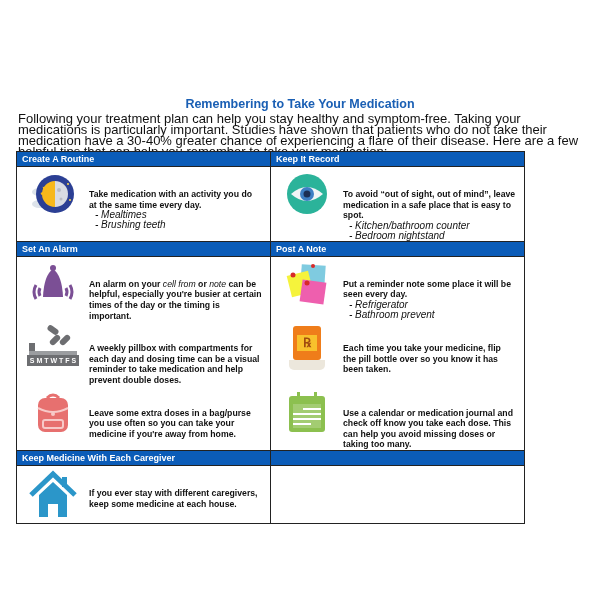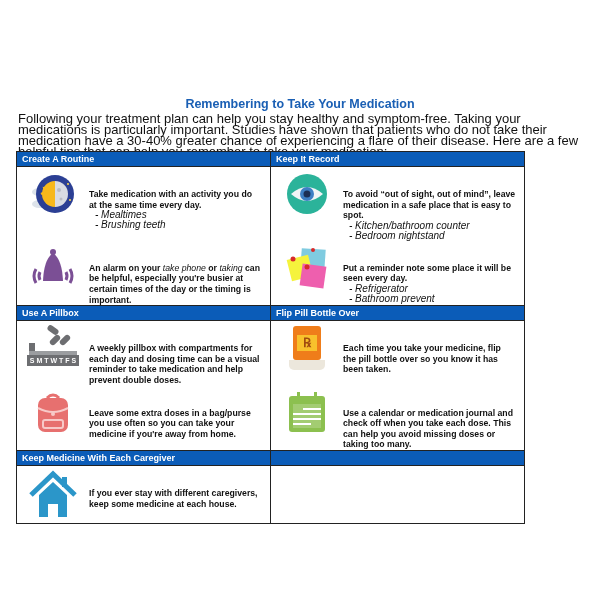--- a/index.html
+++ b/index.html
@@ -65,34 +65,38 @@
       </div>
       <div class="txt">
               <div>To avoid “out of sight, out of mind”, leave medication in a safe place that is easy to spot.</div>
         <div class="sub">- Kitchen/bathroom counter</div>
         <div class="sub">- Bedroom nightstand</div>
             </div>
     </div>
         </td>
   </tr>
 
+  <tr class="hdr">
+    <td>Set An Alarm</td>
+    <td>Post A Note</td>
+  </tr>
   <tr class="body">
     <td>
           <div class="cell">
       <div class="ic">
         <svg width="50" height="46" viewBox="0 0 50 46">
                 <path d="M15 36 Q16 14 25 8 Q34 14 35 36 Z" fill="#7b4f95"></path>
                 <circle cx="25" cy="7" r="3" fill="#7b4f95"></circle>
                 <path d="M8 24 Q4 31 8 38" stroke="#7b4f95" stroke-width="3" fill="none"></path>
                 <path d="M12 27 Q10 31 12 35" stroke="#7b4f95" stroke-width="3" fill="none"></path>
                 <path d="M42 24 Q46 31 42 38" stroke="#7b4f95" stroke-width="3" fill="none"></path>
                 <path d="M38 27 Q40 31 38 35" stroke="#7b4f95" stroke-width="3" fill="none"></path>
               </svg>
       </div>
-      <div class="txt"><span>An alarm on your </span><em style="font-weight:normal">take phone</em><span> or </span><em style="font-weight:normal">taking</em><span> can be helpful, especially you're busier at certain times of the day or the timing is important.</span></div>
+      <div class="txt"><span>An alarm on your </span><em style="font-weight:normal">cell from</em><span> or </span><em style="font-weight:normal">note</em><span> can be helpful, especially you're busier at certain times of the day or the timing is important.</span></div>
     </div>
         </td>
     <td>
           <div class="cell">
       <div class="ic">
         <svg width="48" height="46" viewBox="0 0 48 46">
                 <rect x="18" y="4" width="24" height="22" fill="#7fcbe0" transform="rotate(4 30 15)"></rect>
                 <rect x="6" y="12" width="22" height="22" fill="#f5f33c" transform="rotate(-14 17 23)"></rect>
                 <rect x="18" y="20" width="24" height="22" fill="#ee5fae" transform="rotate(8 30 31)"></rect>
                 <circle cx="10" cy="14" r="2.5" fill="#d72a2a"></circle>
@@ -102,24 +106,20 @@
       </div>
       <div class="txt">
               <div>Put a reminder note some place it will be seen every day.</div>
         <div class="sub">- Refrigerator</div>
         <div class="sub">- Bathroom prevent</div>
             </div>
     </div>
         </td>
   </tr>
 
-  <tr class="hdr">
-    <td>Use A Pillbox</td>
-    <td>Flip Pill Bottle Over</td>
-  </tr>
   <tr class="body">
     <td>
           <div class="cell">
       <div class="ic">
         <div style="position:relative;width:56px;height:46px;">
           <svg width="56" height="30" viewBox="0 0 56 30" style="position:absolute;top:0;left:0">
                   <rect x="22" y="2" width="12" height="6" rx="3" fill="#6d6e71" transform="rotate(35 28 5)"></rect>
                   <rect x="24" y="12" width="12" height="6" rx="3" fill="#6d6e71" transform="rotate(-45 30 15)"></rect>
                   <rect x="34" y="12" width="12" height="6" rx="3" fill="#6d6e71" transform="rotate(-45 40 15)"></rect>
                   <rect x="4" y="18" width="6" height="12" fill="#6d6e71"></rect>
@@ -169,21 +169,21 @@
                 <rect x="12" y="2" width="3" height="8" fill="#8cc04f"></rect>
                 <rect x="29" y="2" width="3" height="8" fill="#8cc04f"></rect>
                 <g fill="#ffffff">
                   <rect x="18" y="18" width="18" height="2"></rect>
                   <rect x="8" y="23" width="28" height="2"></rect>
                   <rect x="8" y="28" width="28" height="2"></rect>
                   <rect x="8" y="33" width="18" height="2"></rect>
                 </g>
               </svg>
       </div>
-      <div class="txt">Use a calendar or medication journal and check off when you take each dose. This can help you avoid missing doses or taking too many.</div>
+      <div class="txt">Use a calendar or medication journal and check off know you take each dose. This can help you avoid missing doses or taking too many.</div>
     </div>
         </td>
   </tr>
 
   <tr class="hdr">
     <td>Keep Medicine With Each Caregiver</td>
     <td></td>
   </tr>
   <tr class="body tall">
     <td>

